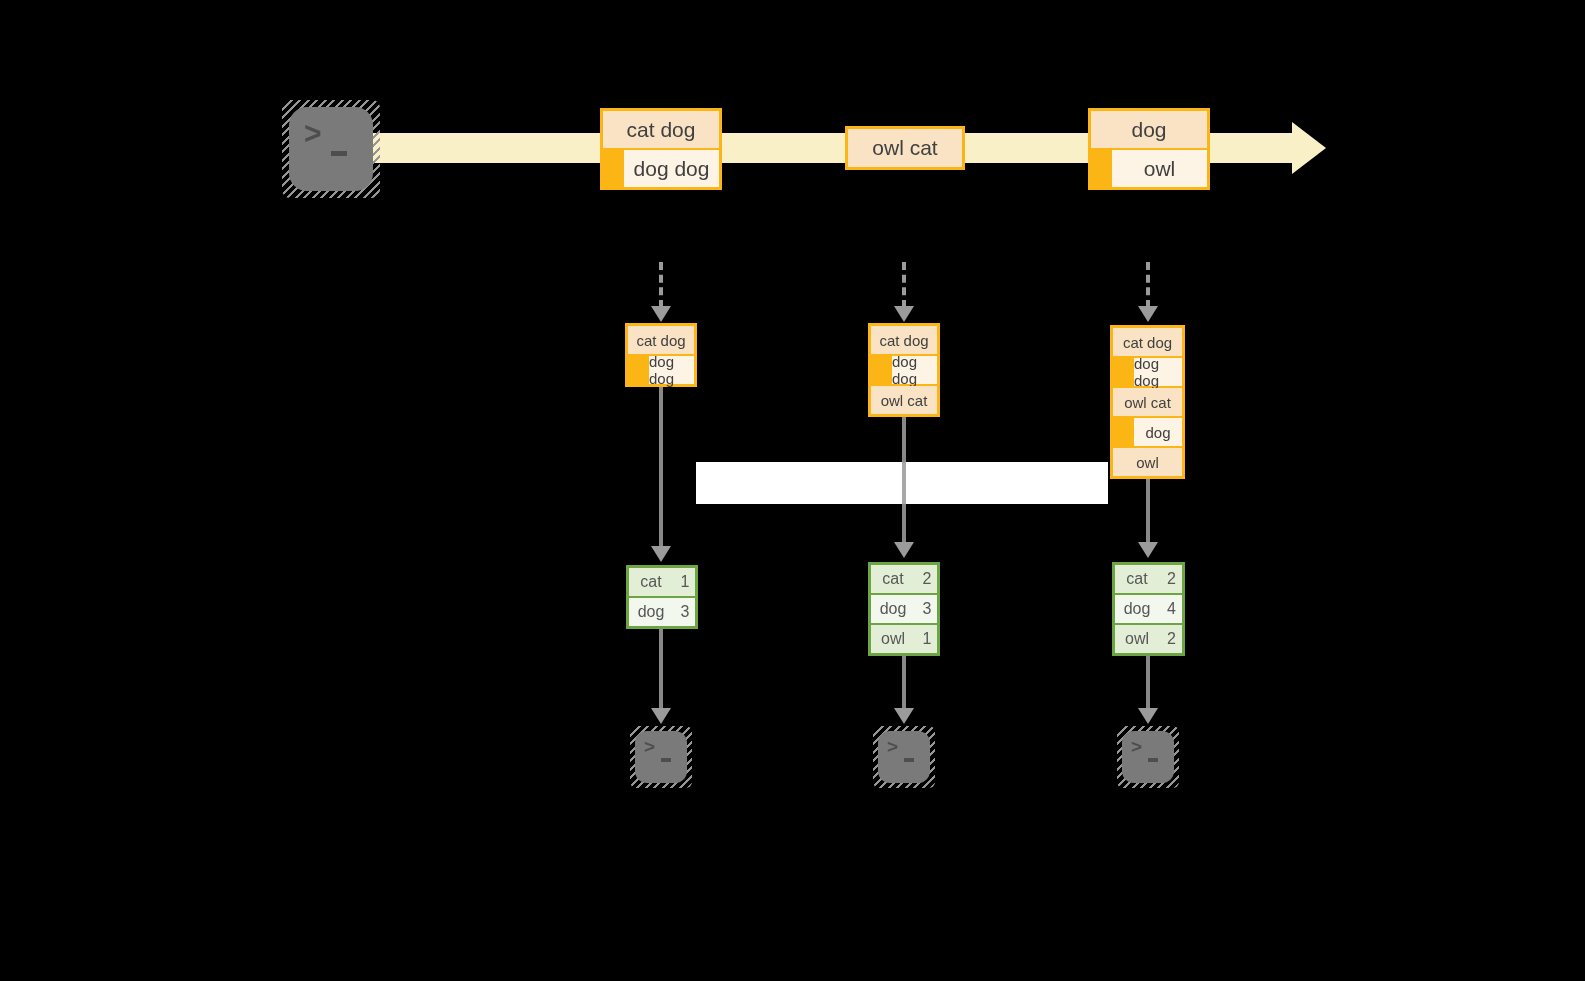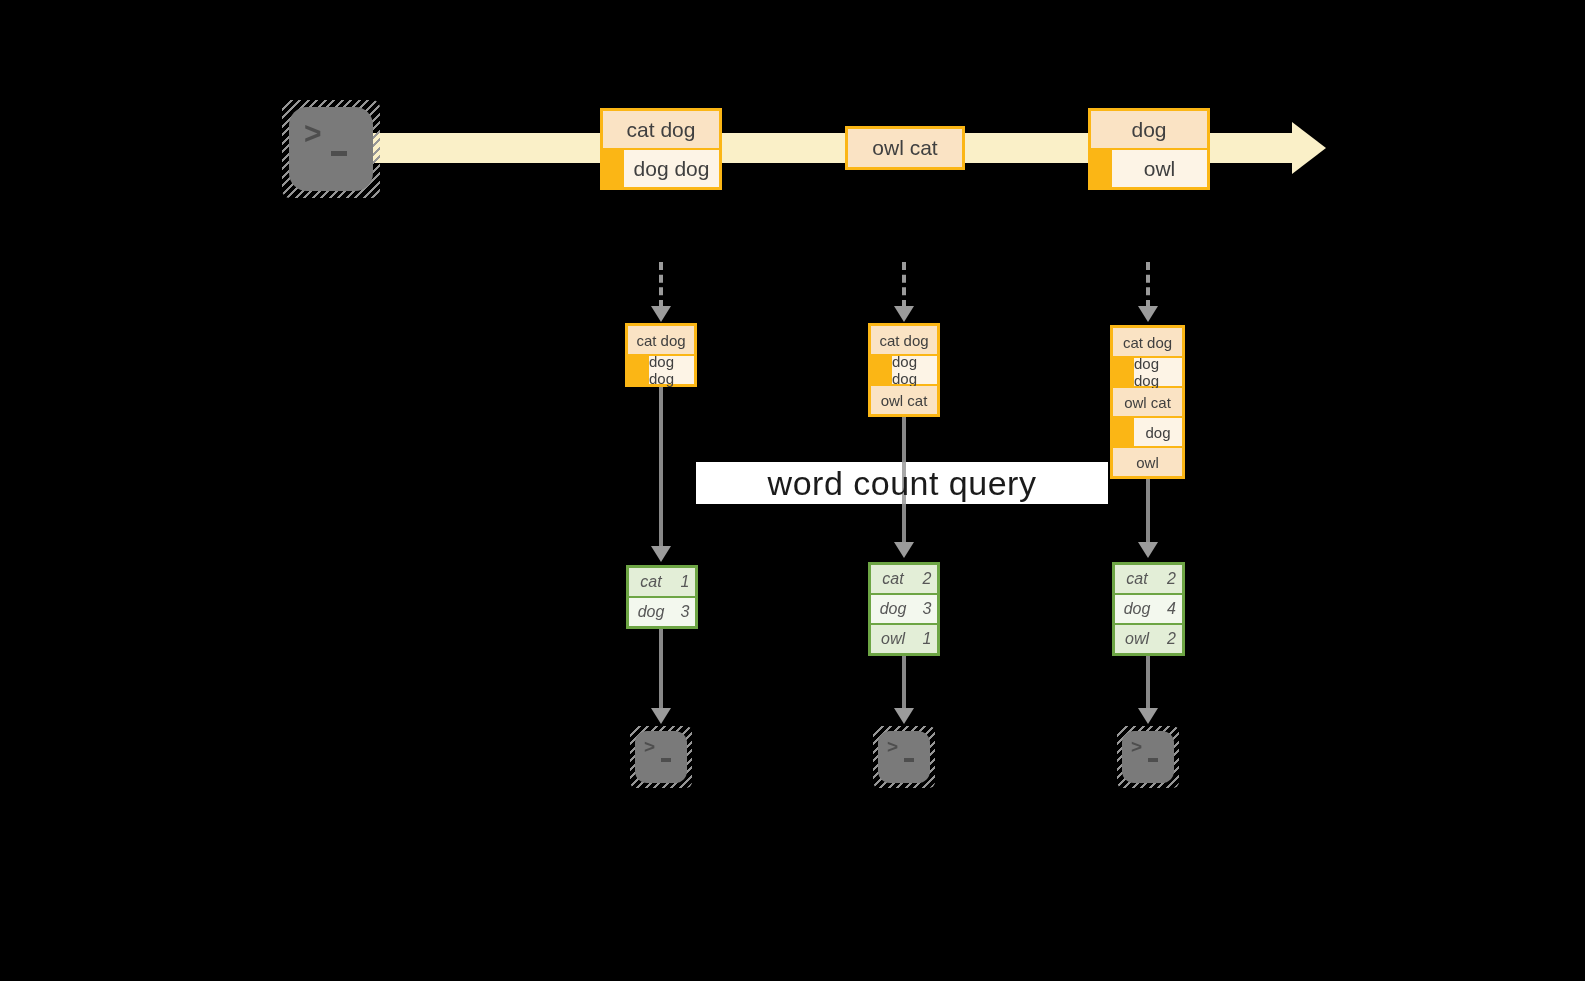--- a/index.html
+++ b/index.html
@@ -47,21 +47,21 @@
   .obox .row.even{background:var(--cream);margin-left:21px;}
   .obox .row + .row{margin-top:2px;}
   .msg{z-index:3;}
   .msg .row{height:37px;font-size:21px;}
   .msg.single .row{height:38px;}
   .state{z-index:6;}
   .state .row{height:28px;font-size:15px;}
 
   
   .gtable{position:absolute;border:3px solid var(--green);display:flex;flex-direction:column;background:var(--green);z-index:6;}
-  .gtable .row{display:flex;height:28px;font-size:16px;color:#575757;background:var(--gdark);font-style:italic;}
+  .gtable .row{display:flex;height:28px;font-size:16px;color:#575757;background:var(--gdark);}
   .gtable .row.even{background:var(--glight);}
   .gtable .row + .row{margin-top:2px;}
   .gtable .cell{display:flex;align-items:center;justify-content:center;background:inherit;}
   .gtable .cell.word{flex:0 0 44px;}
   .gtable .cell.count{flex:1;margin-left:2px;}
 
   
   .varrow{position:absolute;width:20px;z-index:5;}
   .varrow .shaft{position:absolute;left:8px;top:0;bottom:14px;width:4px;background:rgba(155,155,155,.88);}
   .varrow.dashed .shaft{width:0;background:none;border-left:4px dashed var(--arrow);}
@@ -126,21 +126,20 @@
     </div>
   <div class="obox state" style="left:1110px;top:325px;width:69px;">
       <div class="row odd">cat dog</div>
       <div class="row even">dog dog</div>
       <div class="row odd">owl cat</div>
       <div class="row even">dog</div>
       <div class="row odd">owl</div>
     </div>
 
   <div class="query-bg"></div>
-  <div class="query-text">word count query</div>
 
   <div class="varrow" style="left:651px;top:387px;height:175px;">
     <div class="shaft"></div>
     <div class="head"></div>
   </div>
   <div class="varrow" style="left:894px;top:417px;height:141px;">
     <div class="shaft"></div>
     <div class="head"></div>
   </div>
   <div class="varrow" style="left:1138px;top:479px;height:79px;">

